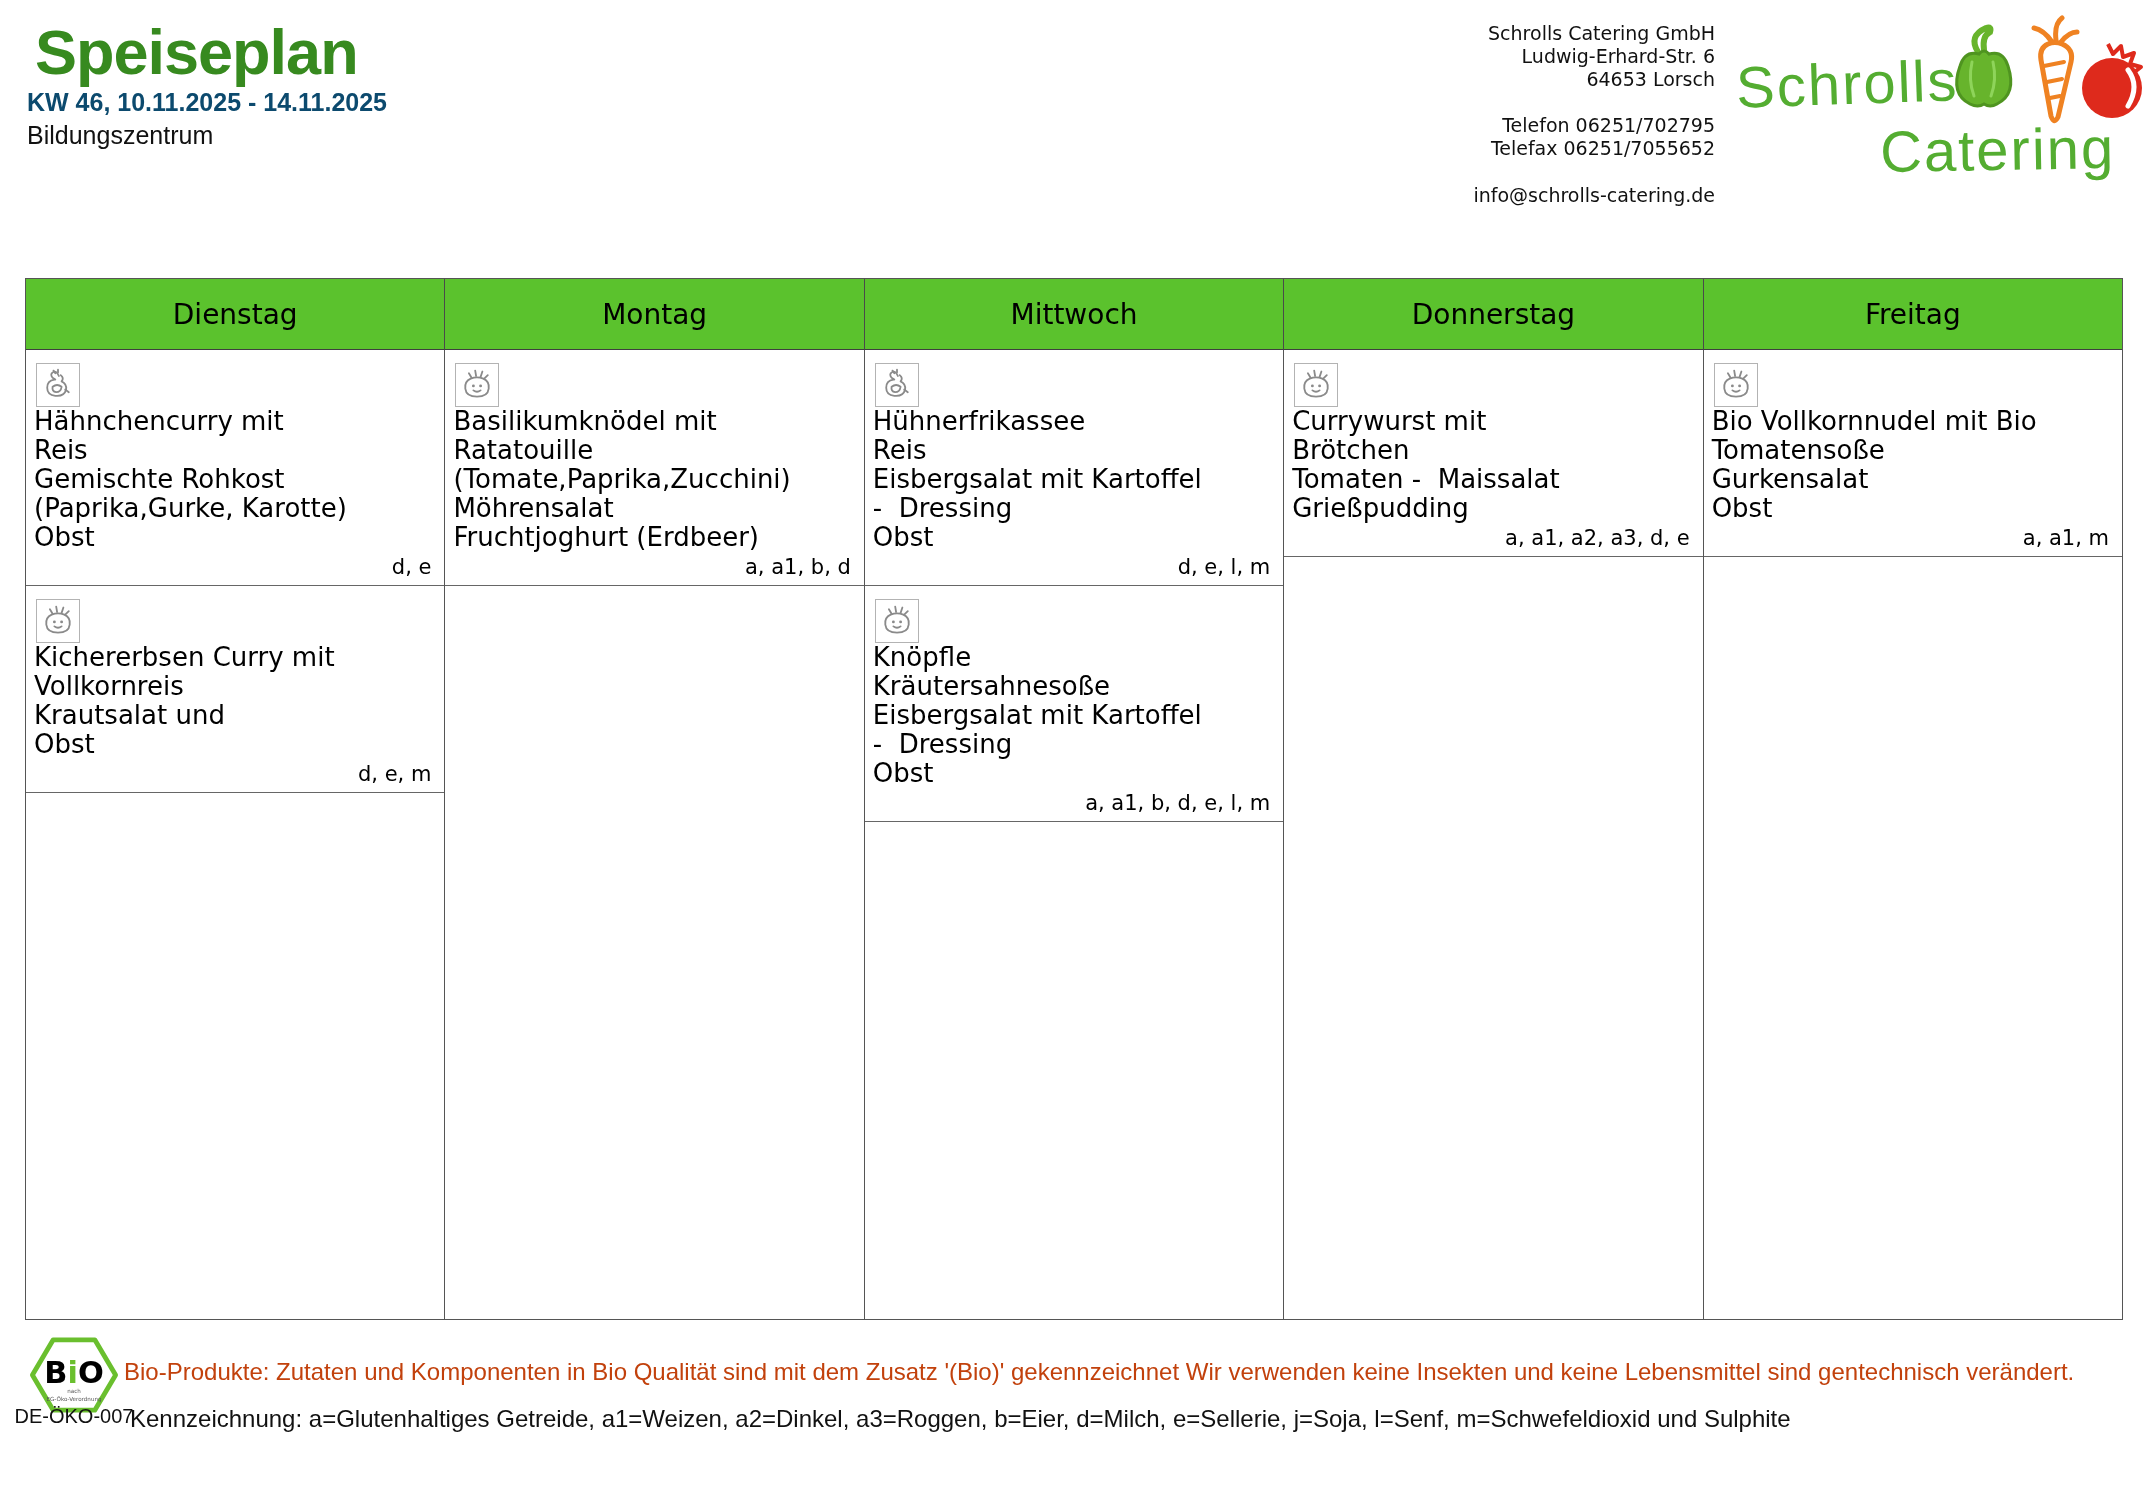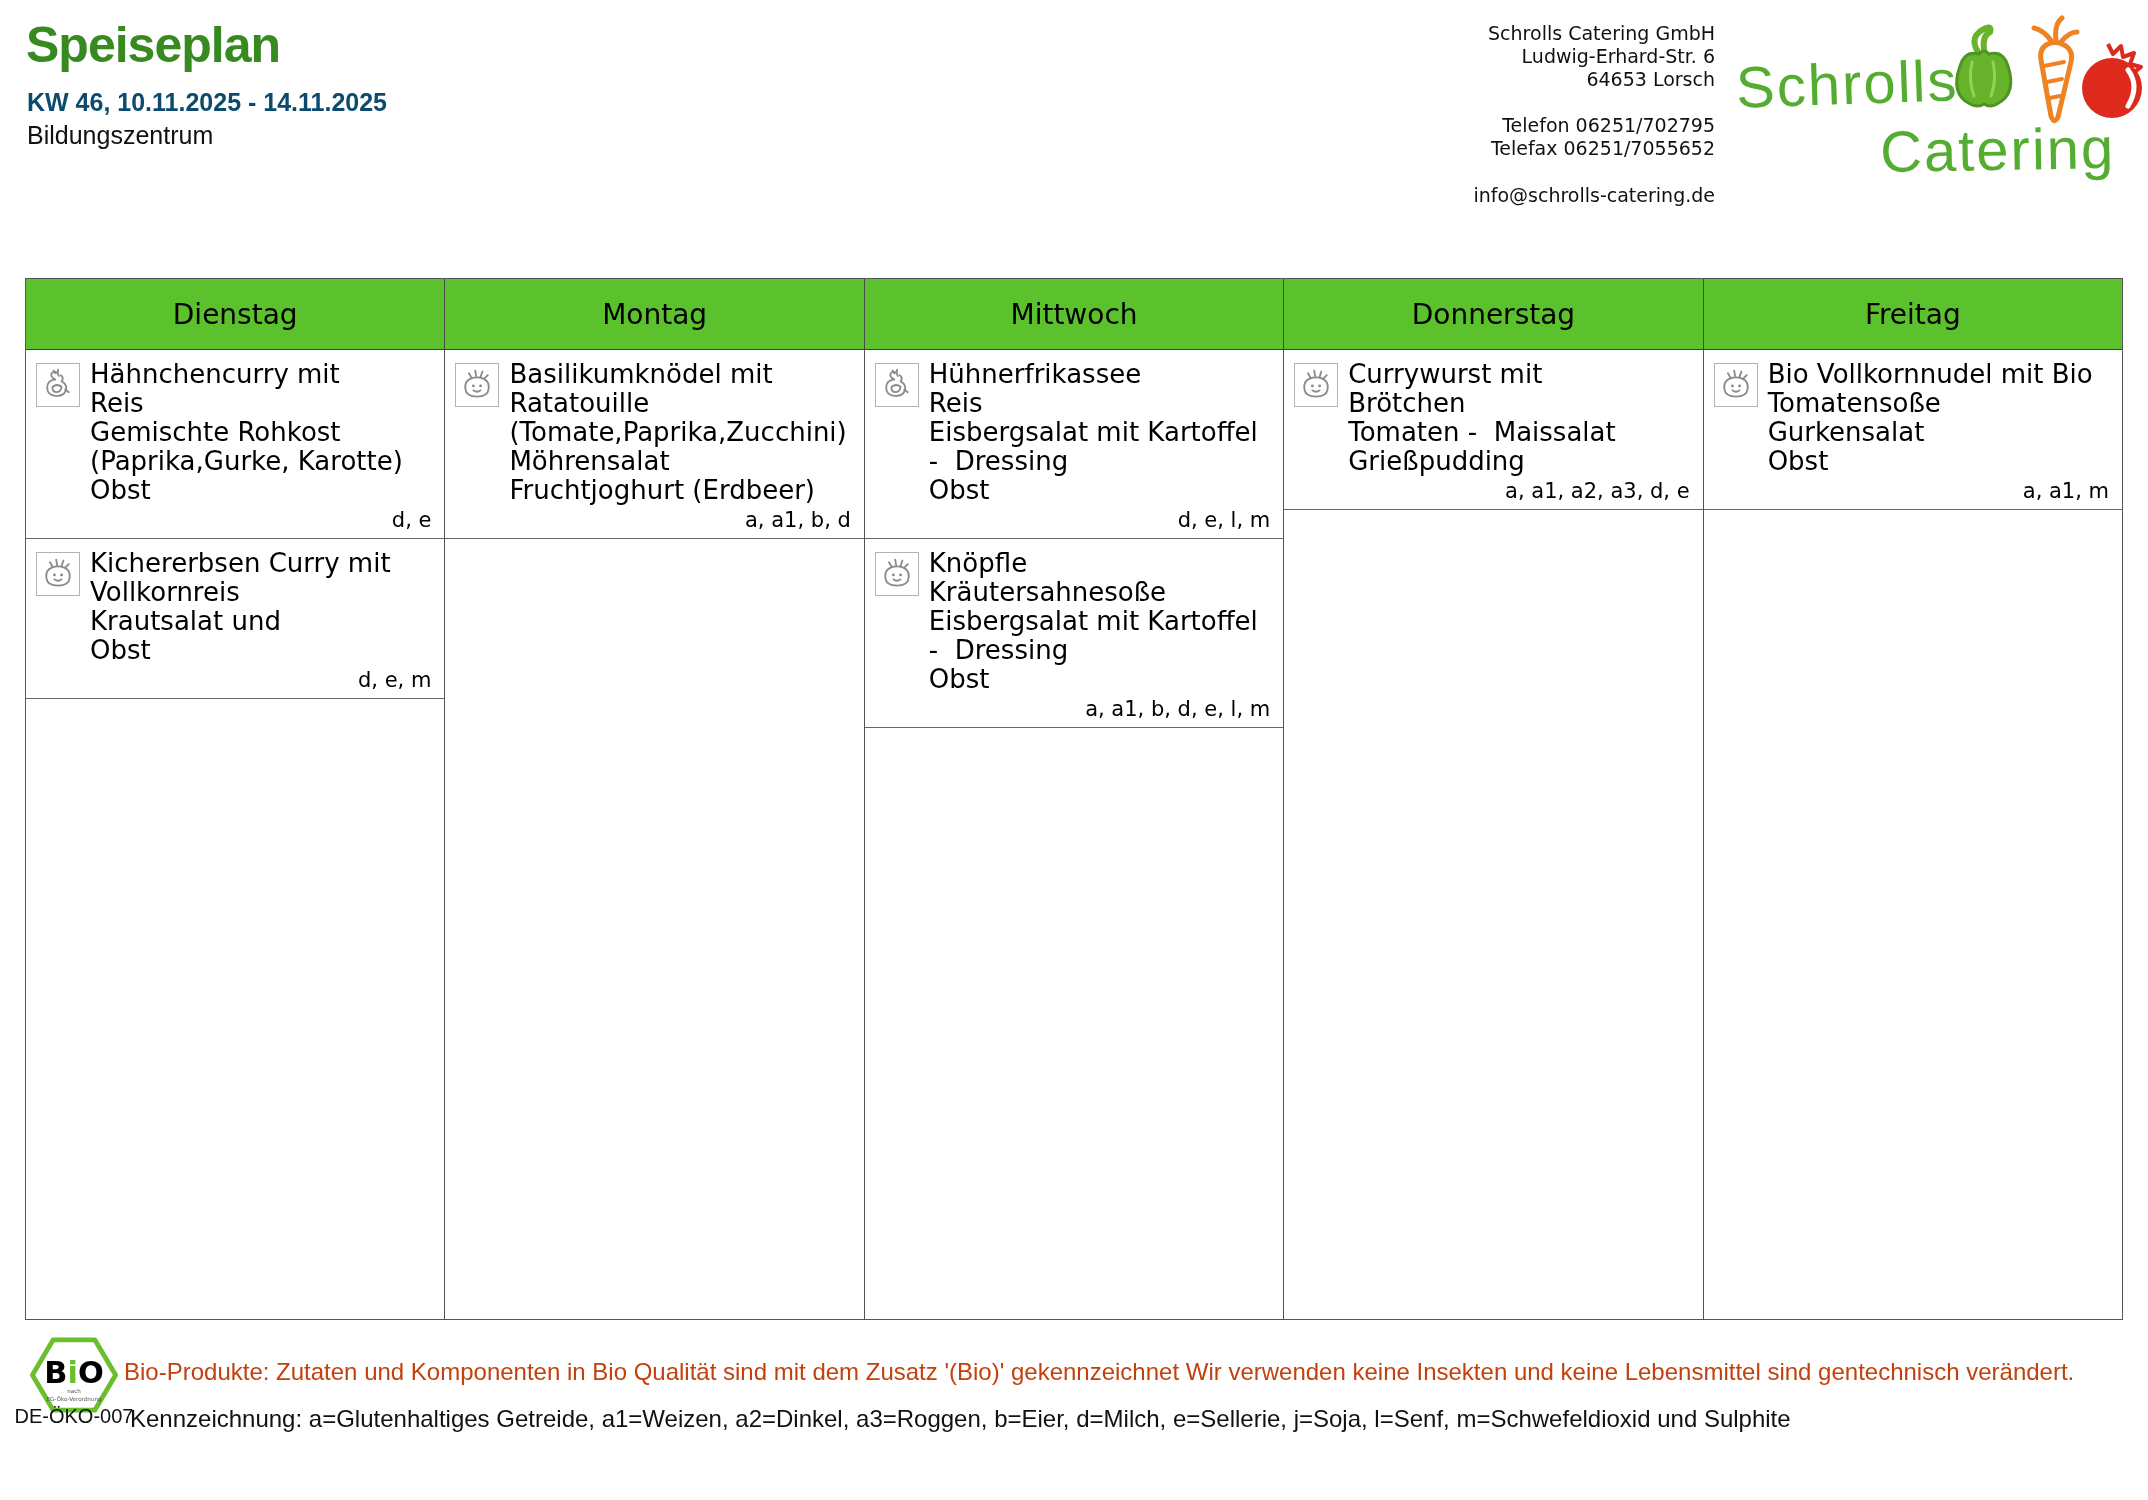--- a/index.html
+++ b/index.html
@@ -4,22 +4,22 @@
 <style>
   * { margin:0; padding:0; box-sizing:border-box; }
   html,body { background:#ffffff; }
   body {
     width:2148px; height:1500px; position:relative; overflow:hidden;
     font-family:"Liberation Sans", sans-serif; color:#000;
   }
 
   
   .page-title {
-    position:absolute; left:26px; top:16px;
-    font-size:50px; font-weight:bold; color:#378a1f;
+    position:absolute; left:35px; top:16px;
+    font-size:63px; font-weight:bold; color:#378a1f;
     letter-spacing:-1px;
   }
   .week-line {
     position:absolute; left:27px; top:88px;
     font-size:25px; font-weight:bold; color:#0c4a6e;
   }
   .location-line {
     position:absolute; left:27px; top:121px;
     font-size:25px; color:#111;
   }
@@ -55,21 +55,21 @@
     flex:1; background:#5bc22d;
     border-right:1px solid #4a4a4a; border-bottom:1px solid #3f3f3f;
     display:flex; align-items:center; justify-content:center;
     font-family:"DejaVu Sans", sans-serif; font-size:28px; color:#000;
   }
   .th:last-child { border-right:none; }
   .tbody { flex:1; display:flex; }
   .day-col { flex:1; border-right:1px solid #555; display:flex; flex-direction:column; }
   .day-col:last-child { border-right:none; }
   .meal { border-bottom:1px solid #666; padding:10px 8px 6px 8px; }
-  .meal-main { display:flex; align-items:flex-start; }
+  .meal-main { display:flex; align-items:flex-start;flex-direction:column; }
   .icon-box {
     width:44px; height:44px; flex:none; margin:3px 10px 0 2px;
     border:1px solid #b3b3b3; background:#fff;
     display:flex; align-items:center; justify-content:center;
   }
   .icon-box svg { width:36px; height:36px; }
   .meal-text {
     font-family:"DejaVu Sans", sans-serif; font-size:26px; line-height:29px;
     white-space:pre-wrap; color:#000;
   }

